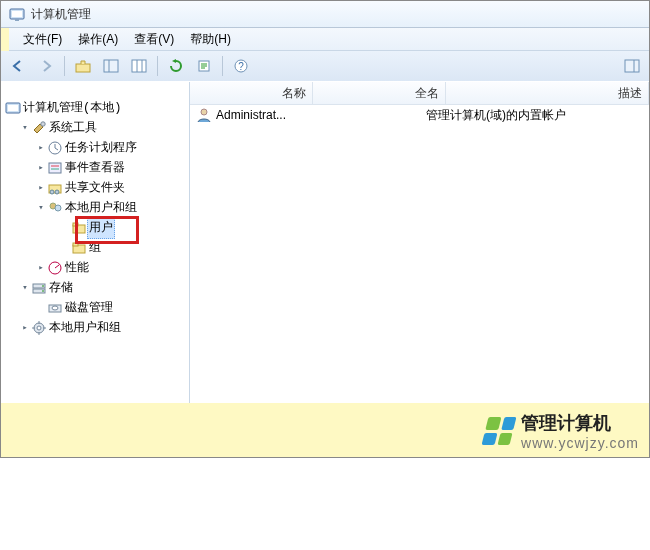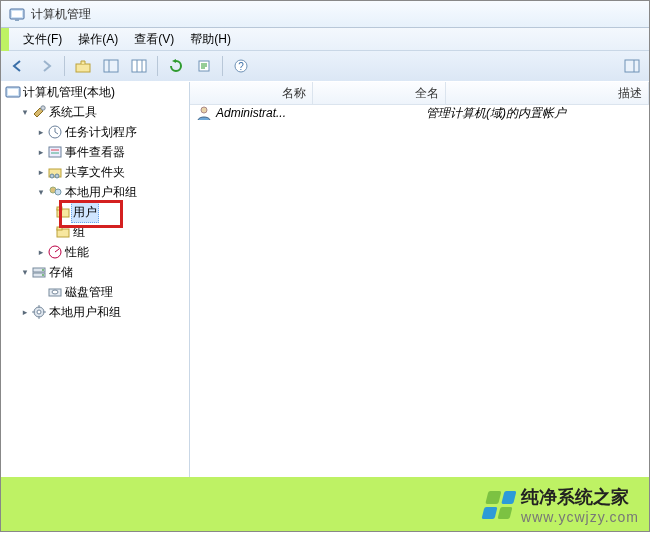--- a/index.html
+++ b/index.html
@@ -1,39 +1,39 @@
 <!DOCTYPE html>
 <html><head>
 <meta charset="utf-8">
 <style>
   html, body { margin:0; padding:0; font-family:"Microsoft YaHei", Tahoma, sans-serif; font-size:12px; background:#fff; }
-  .window { width:650px; height:532px; position:relative; background:#bef264; box-sizing:border-box; border:1px solid #888; }
+  .window { width:650px; height:458px; position:relative; background:#fef9c3; box-sizing:border-box; border:1px solid #888; }
   .titlebar { height:26px; background:linear-gradient(#f7fbff,#e7f1fb); border-bottom:1px solid #b8c7d8; padding-left:8px; display:flex; align-items:center; color:#2b2b2b; }
   .titlebar .icon { width:16px; height:16px; margin-right:6px; }
   .menubar { height:22px; background:linear-gradient(#f4f8fd,#e9f1fa); border-bottom:1px solid #c9d7e6; display:flex; align-items:center; padding-left:6px;margin-left:8px; }
   .menubar > div { padding:2px 8px; cursor:default; }
   .toolbar { height:30px; background:linear-gradient(#eaf2fb,#dbe7f5); border-bottom:1px solid #b6c6d8; display:flex; align-items:center; padding:0 4px; gap:2px; }
   .tb-btn { width:24px; height:24px; display:flex; align-items:center; justify-content:center; border:1px solid transparent; border-radius:2px; }
   .tb-sep { width:1px; height:20px; background:#b8c7d8; margin:0 3px; }
   .client { position:absolute; top:80px; bottom:54px; left:0; right:0; display:flex; background:#fff; border-top:1px solid #fff; }
-  .tree-pane { width:188px; border-right:1px solid #c9d7e6; background:#fff; overflow:hidden; padding-top:0; }
+  .tree-pane { width:188px; border-right:1px solid #c9d7e6; background:#fff; overflow:hidden; padding-top:16px;font-family:Liberation Mono, monospace; }
   .list-pane { flex:1; background:#fff; overflow:hidden; }
   .list-header { height:22px; border-bottom:1px solid #dbe4ee; display:flex; background:linear-gradient(#fcfdff,#eef4fb); }
   .list-header > div { border-right:1px solid #dbe4ee; padding:3px 6px; color:#333;text-align:right; }
   .col-name { width:110px; } .col-full { width:120px; } .col-desc { flex:1; }
-  .list-row { display:flex; align-items:flex-start; height:20px; padding:0;font-style:italic; }
+  .list-row { display:flex; align-items:center; height:20px; padding:0; }
   .list-row .cell-name { width:110px; padding-left:6px; display:flex; align-items:center; gap:4px; white-space:nowrap; overflow:hidden; }
   .list-row .cell-full { width:120px; }
   .list-row .cell-desc { flex:1; white-space:nowrap; overflow:hidden; text-overflow:ellipsis; }
   
   .tree { line-height:20px; }
   .tn { display:flex; align-items:center; height:20px; white-space:nowrap; cursor:default; }
   .exp { width:12px; text-align:center; color:#5b6b7b; font-size:9px; user-select:none; }
   .tn .lbl { padding:0 2px; }
-  .ind0 { padding-left:4px; } .ind1 { padding-left:18px; } .ind2 { padding-left:34px; } .ind3 { padding-left:54px; }
+  .ind0 { padding-left:4px; } .ind1 { padding-left:18px; } .ind2 { padding-left:34px; } .ind3 { padding-left:54px;margin-left:16px; }
   .sel .lbl { background:#cfe5ff; border:1px dotted #6aa4e8; padding:0 1px; }
   .hilite { position:relative; }
   .hilite::after { content:""; position:absolute; left:58px; top:-2px; width:58px; height:22px; border:3px solid #d42020; pointer-events:none; }
   
   svg { display:block; }
   
   .watermark { position:absolute; right:10px; bottom:6px; display:flex; align-items:center; gap:8px; color:#222; }
   .wm-sub { font-size:14px; color:#777; letter-spacing:1px; }
   .wm-logo { width:28px; height:28px; display:grid; grid-template-columns:1fr 1fr; grid-template-rows:1fr 1fr; gap:3px; transform:skewX(-14deg); }
   .wm-logo span { border-radius:2px; }
@@ -275,18 +275,18 @@
   </div>
 
   <div class="watermark">
     <div class="wm-logo">
         <span class="wm-a"></span>
         <span class="wm-b"></span>
         <span class="wm-c"></span>
         <span class="wm-d"></span>
       </div>
     <div>
-      <div style="font-size:18px;font-weight:600">纯净系统之家</div>
+      <div style="font-size:18px;font-weight:600">管理计算机</div>
       <div class="wm-sub">www.ycwjzy.com</div>
     </div>
   </div>
 
 </div>
 
 </body></html>

